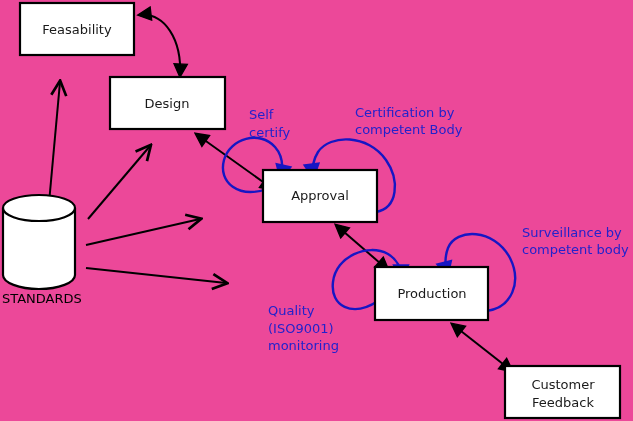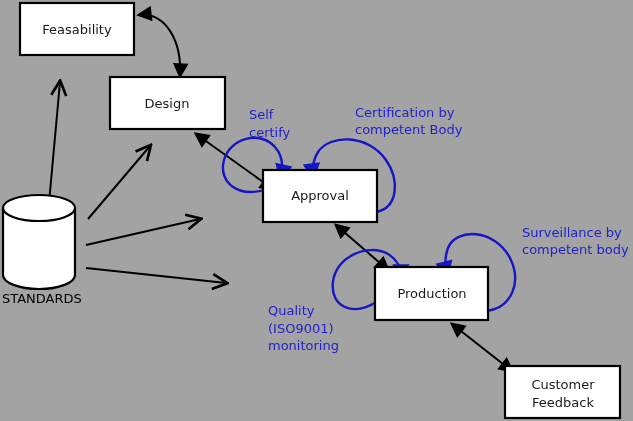--- a/index.html
+++ b/index.html
@@ -4,21 +4,21 @@
 <style>
   html, body {
     margin: 0;
     padding: 0;
     background: #ffffff;
   }
   #canvas {
     position: relative;
     width: 633px;
     height: 421px;
-    background: #a3a3a3;
+    background: #ec4899;
     overflow: hidden;
     font-family: "DejaVu Sans", sans-serif;
   }
   #diagram-svg {
     position: absolute;
     top: 0;
     left: 0;
     width: 633px;
     height: 421px;
   }

